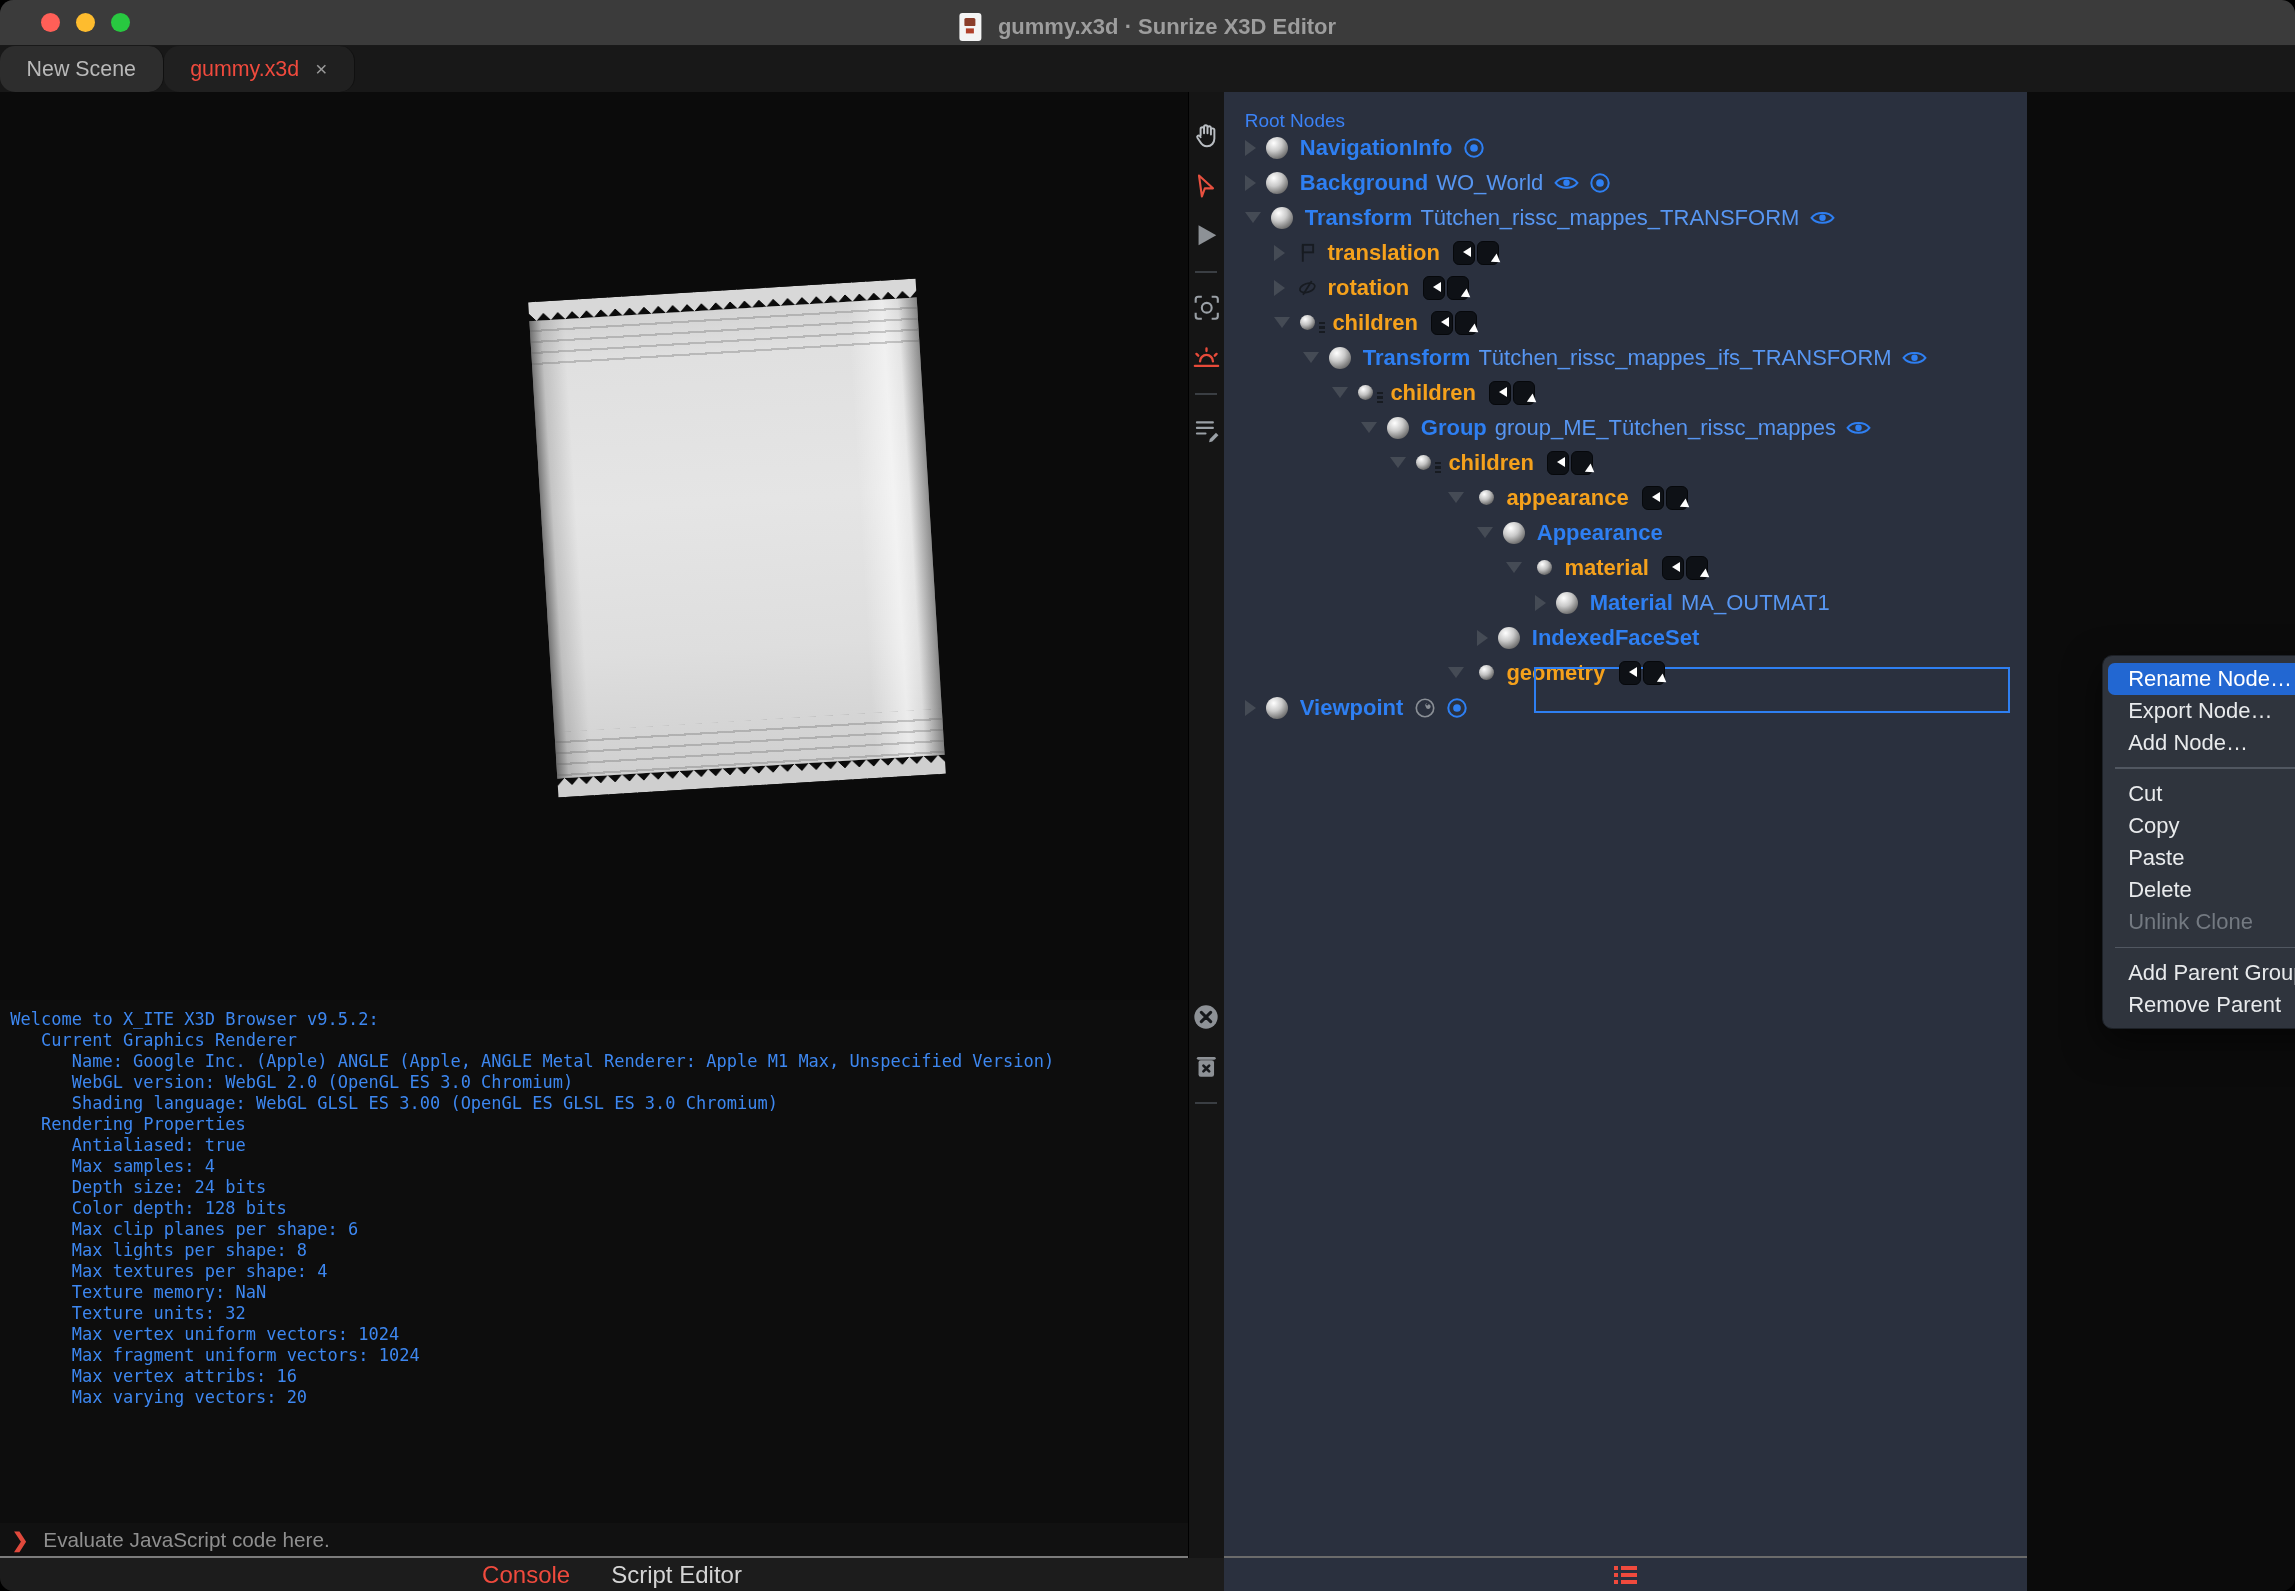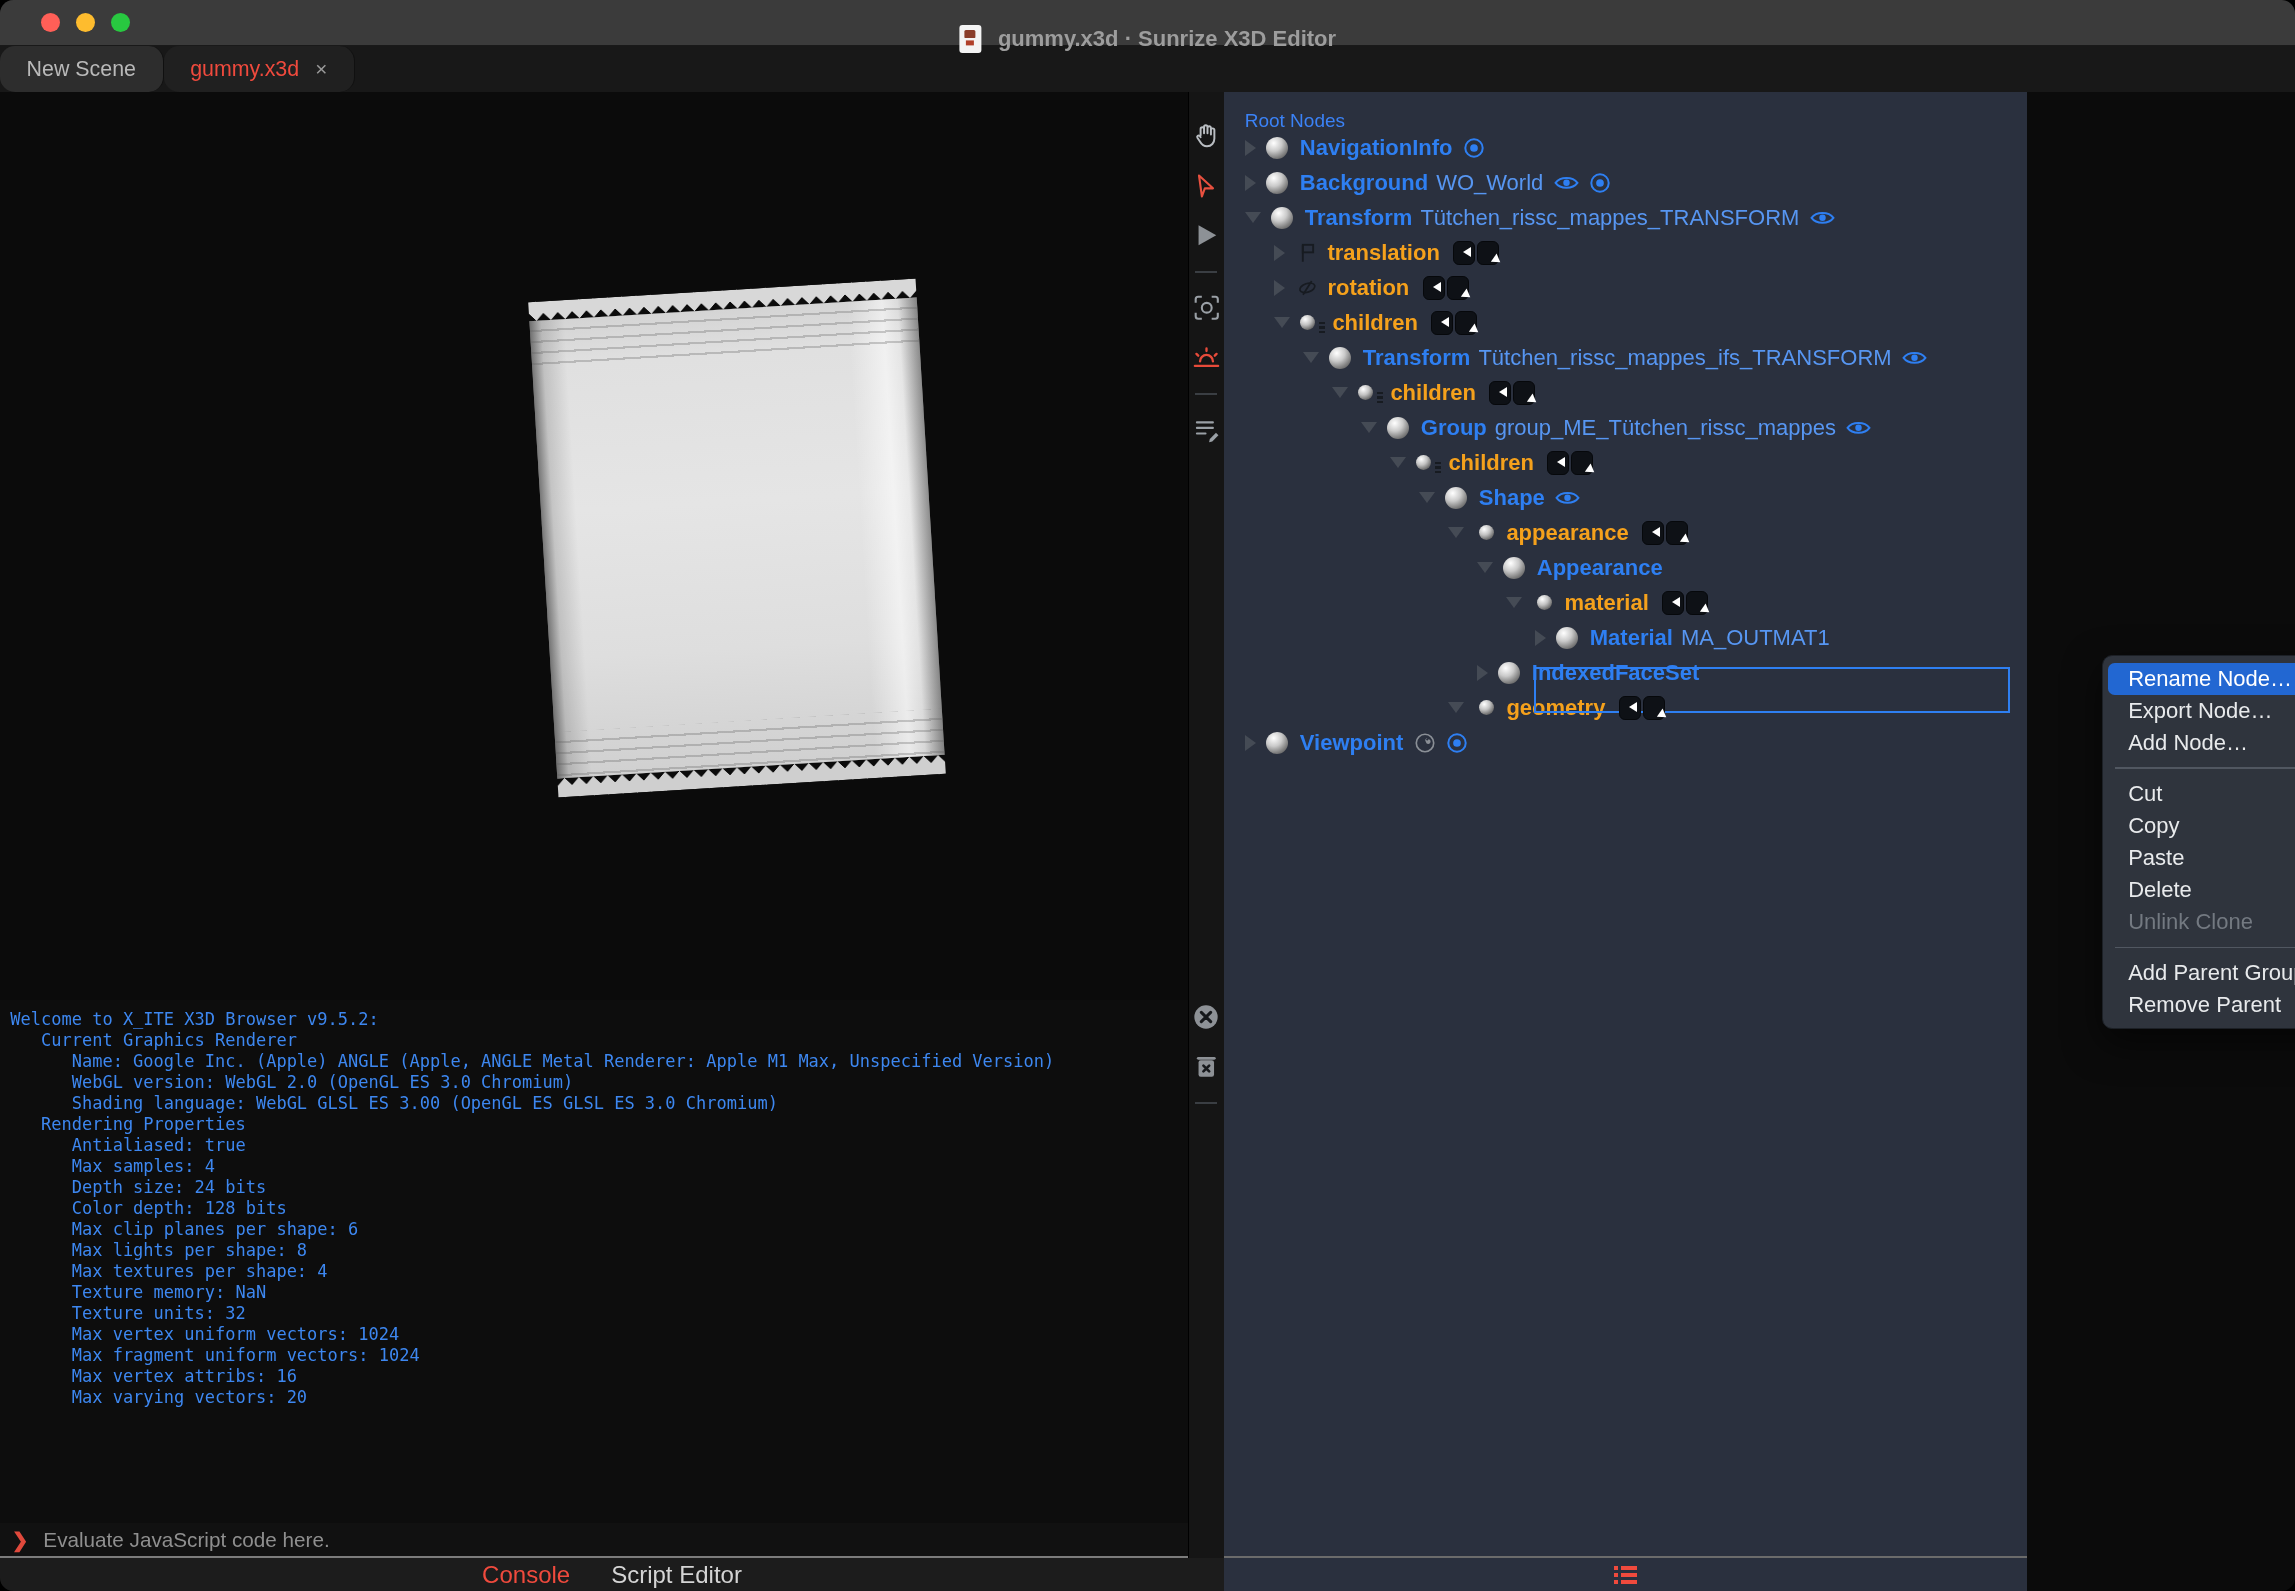--- a/index.html
+++ b/index.html
@@ -6,21 +6,21 @@
   *{box-sizing:border-box;}
   body{font-family:"Liberation Sans",sans-serif;-webkit-font-smoothing:antialiased;}
 
   .window{position:relative;width:2295px;height:1591px;background:#0b0b0b;border-radius:13.3px;overflow:hidden;}
 
   
   .titlebar{height:46px;background:#3b3b3b;display:flex;align-items:center;position:relative;border-bottom:1.5px solid #191919;}
   .traffic{display:flex;gap:16px;margin-left:41px;}
   .tl{width:19px;height:19px;border-radius:50%;}
   .tl.red{background:#ff5f57;} .tl.yellow{background:#febc2e;} .tl.green{background:#28c840;}
-  .title-group{position:absolute;left:50%;top:16px;height:100%;transform:translateX(-50%);display:flex;align-items:center;gap:17px;}
+  .title-group{position:absolute;left:50%;top:4px;height:100%;transform:translateX(-50%);display:flex;align-items:center;gap:17px;}
   .doc-icon{width:22px;height:28px;background:#f4f4f4;border-radius:3px;position:relative;}
   .doc-icon::after{content:"";position:absolute;left:5.2px;top:5.9px;width:11.8px;height:7.4px;background:#8a3d2a;border-radius:1.5px 1.5px 0.7px 0.7px;box-shadow:0 8.9px 0 -1.5px #b0402a;}
   .win-title{color:#9d9d9d;font-size:22px;font-weight:bold;white-space:nowrap;}
 
   
   .tabbar{height:46px;background:#181818;display:flex;align-items:stretch;}
   .tab{display:flex;align-items:center;padding:0 26.6px;font-size:21.4px;border-right:1.5px solid #101010;border-radius:15px;}
   .tab.inactive{background:#2d2d2d;color:#b9b9b9;}
   .tab.active{background:#202020;color:#f04a3d;gap:16px;}
   .tab .close{color:#9a9a9a;font-size:20.7px;}
@@ -390,31 +390,20 @@
                 <i></i>
               </span>
             </span>
           <span class="nfield">children</span>
           <span class="chips">
               <span class="chip a"></span>
               <span class="chip b"></span>
             </span>
         </div>
 
-        <div class="trow" style="--d:6">
-          <span class="tri down"></span>
-          <span class="nsphere"></span>
-          <span class="ntype">Shape</span>
-          <span class="sfx">
-            <svg width="25" height="17.7" viewBox="0 0 24 16">
-                <path d="M1.5 8C6 1.8 18 1.8 22.5 8 18 14.2 6 14.2 1.5 8Z" fill="none" stroke="#2e7ff2" stroke-width="1.9"></path>
-                <circle cx="12" cy="8" r="3.1" fill="#2e7ff2"></circle>
-              </svg>
-          </span>
-        </div>
 
         <div class="trow" style="--d:7">
           <span class="tri down"></span>
           <span class="fglyph">
               <span class="msphere"></span>
             </span>
           <span class="nfield">appearance</span>
           <span class="chips">
               <span class="chip a"></span>
               <span class="chip b"></span>

